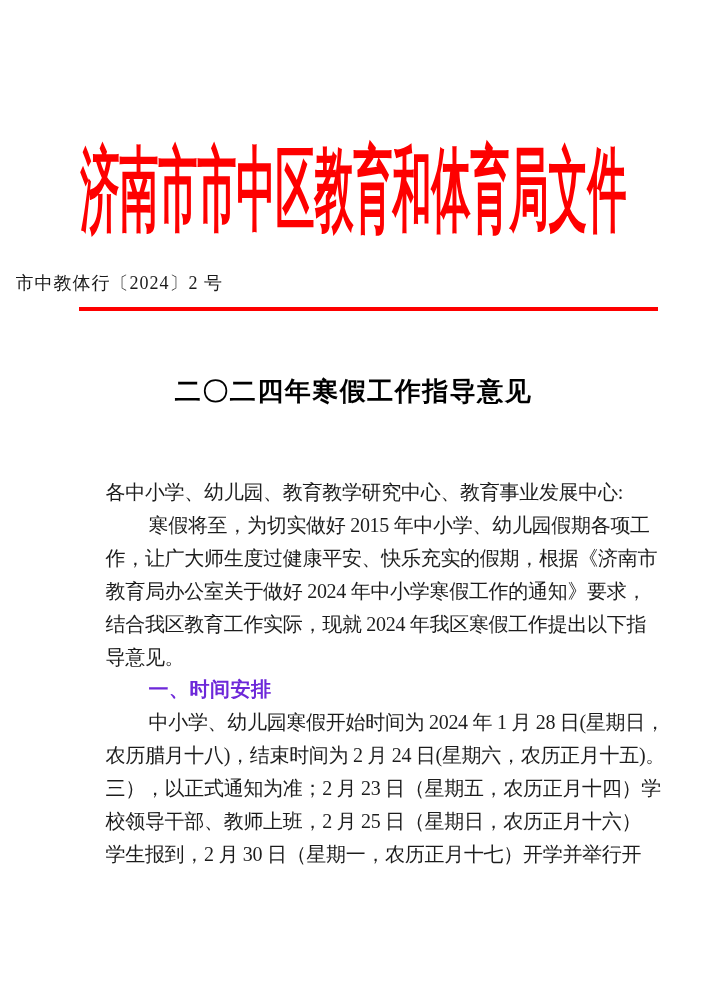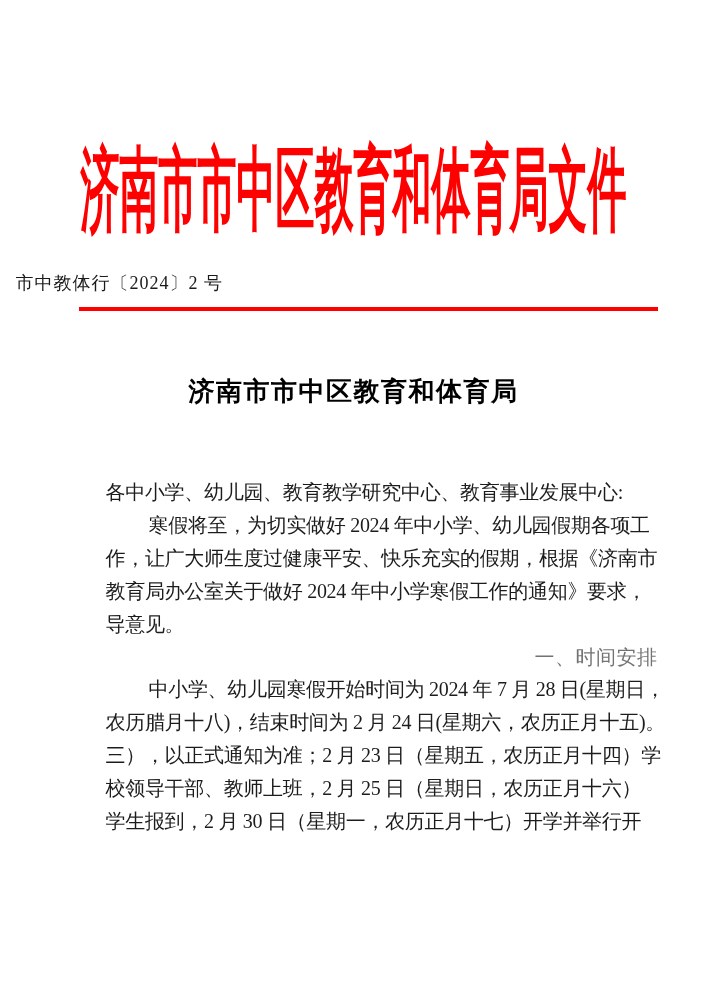--- a/index.html
+++ b/index.html
@@ -84,50 +84,50 @@
     font-family: "Liberation Serif", serif;
   }
   .body-line {
     white-space: nowrap;
   }
   .body-line.indent {
     padding-left: 43px;
   }
   .body-line.heading {
     font-family: "Liberation Sans", sans-serif;
-    font-weight: 400;
-    color: #737373;
+    font-weight: 700;
+    color: #6d28d9;
     letter-spacing: 0.5px;
-    text-align: right;
   }
 </style>
 </head>
 <body>
 
 <div class="page">
 
   <div class="agency-title-wrap">
     <span class="agency-title">济南市市中区教育和体育局文件</span>
   </div>
 
   <div class="doc-number">市中教体行〔2024〕2 号</div>
 
   <div class="red-line"></div>
 
   <div class="doc-title">
-    <div>济南市市中区教育和体育局</div>
+    <div>二〇二四年寒假工作指导意见</div>
   </div>
 
   <div class="body-text" id="body-lines">
       <div class="body-line">各中小学、幼儿园、教育教学研究中心、教育事业发展中心:</div>
-      <div class="body-line indent">寒假将至，为切实做好 2024 年中小学、幼儿园假期各项工</div>
+      <div class="body-line indent">寒假将至，为切实做好 2015 年中小学、幼儿园假期各项工</div>
       <div class="body-line">作，让广大师生度过健康平安、快乐充实的假期，根据《济南市</div>
       <div class="body-line">教育局办公室关于做好 2024 年中小学寒假工作的通知》要求，</div>
+      <div class="body-line">结合我区教育工作实际，现就 2024 年我区寒假工作提出以下指</div>
       <div class="body-line">导意见。</div>
       <div class="body-line indent heading">一、时间安排</div>
-      <div class="body-line indent">中小学、幼儿园寒假开始时间为 2024 年 7 月 28 日(星期日，</div>
+      <div class="body-line indent">中小学、幼儿园寒假开始时间为 2024 年 1 月 28 日(星期日，</div>
       <div class="body-line">农历腊月十八)，结束时间为 2 月 24 日(星期六，农历正月十五)。</div>
       <div class="body-line">三），以正式通知为准；2 月 23 日（星期五，农历正月十四）学</div>
       <div class="body-line">校领导干部、教师上班，2 月 25 日（星期日，农历正月十六）</div>
       <div class="body-line">学生报到，2 月 30 日（星期一，农历正月十七）开学并举行开</div>
     </div>
 
 </div>
 
 </body></html>

